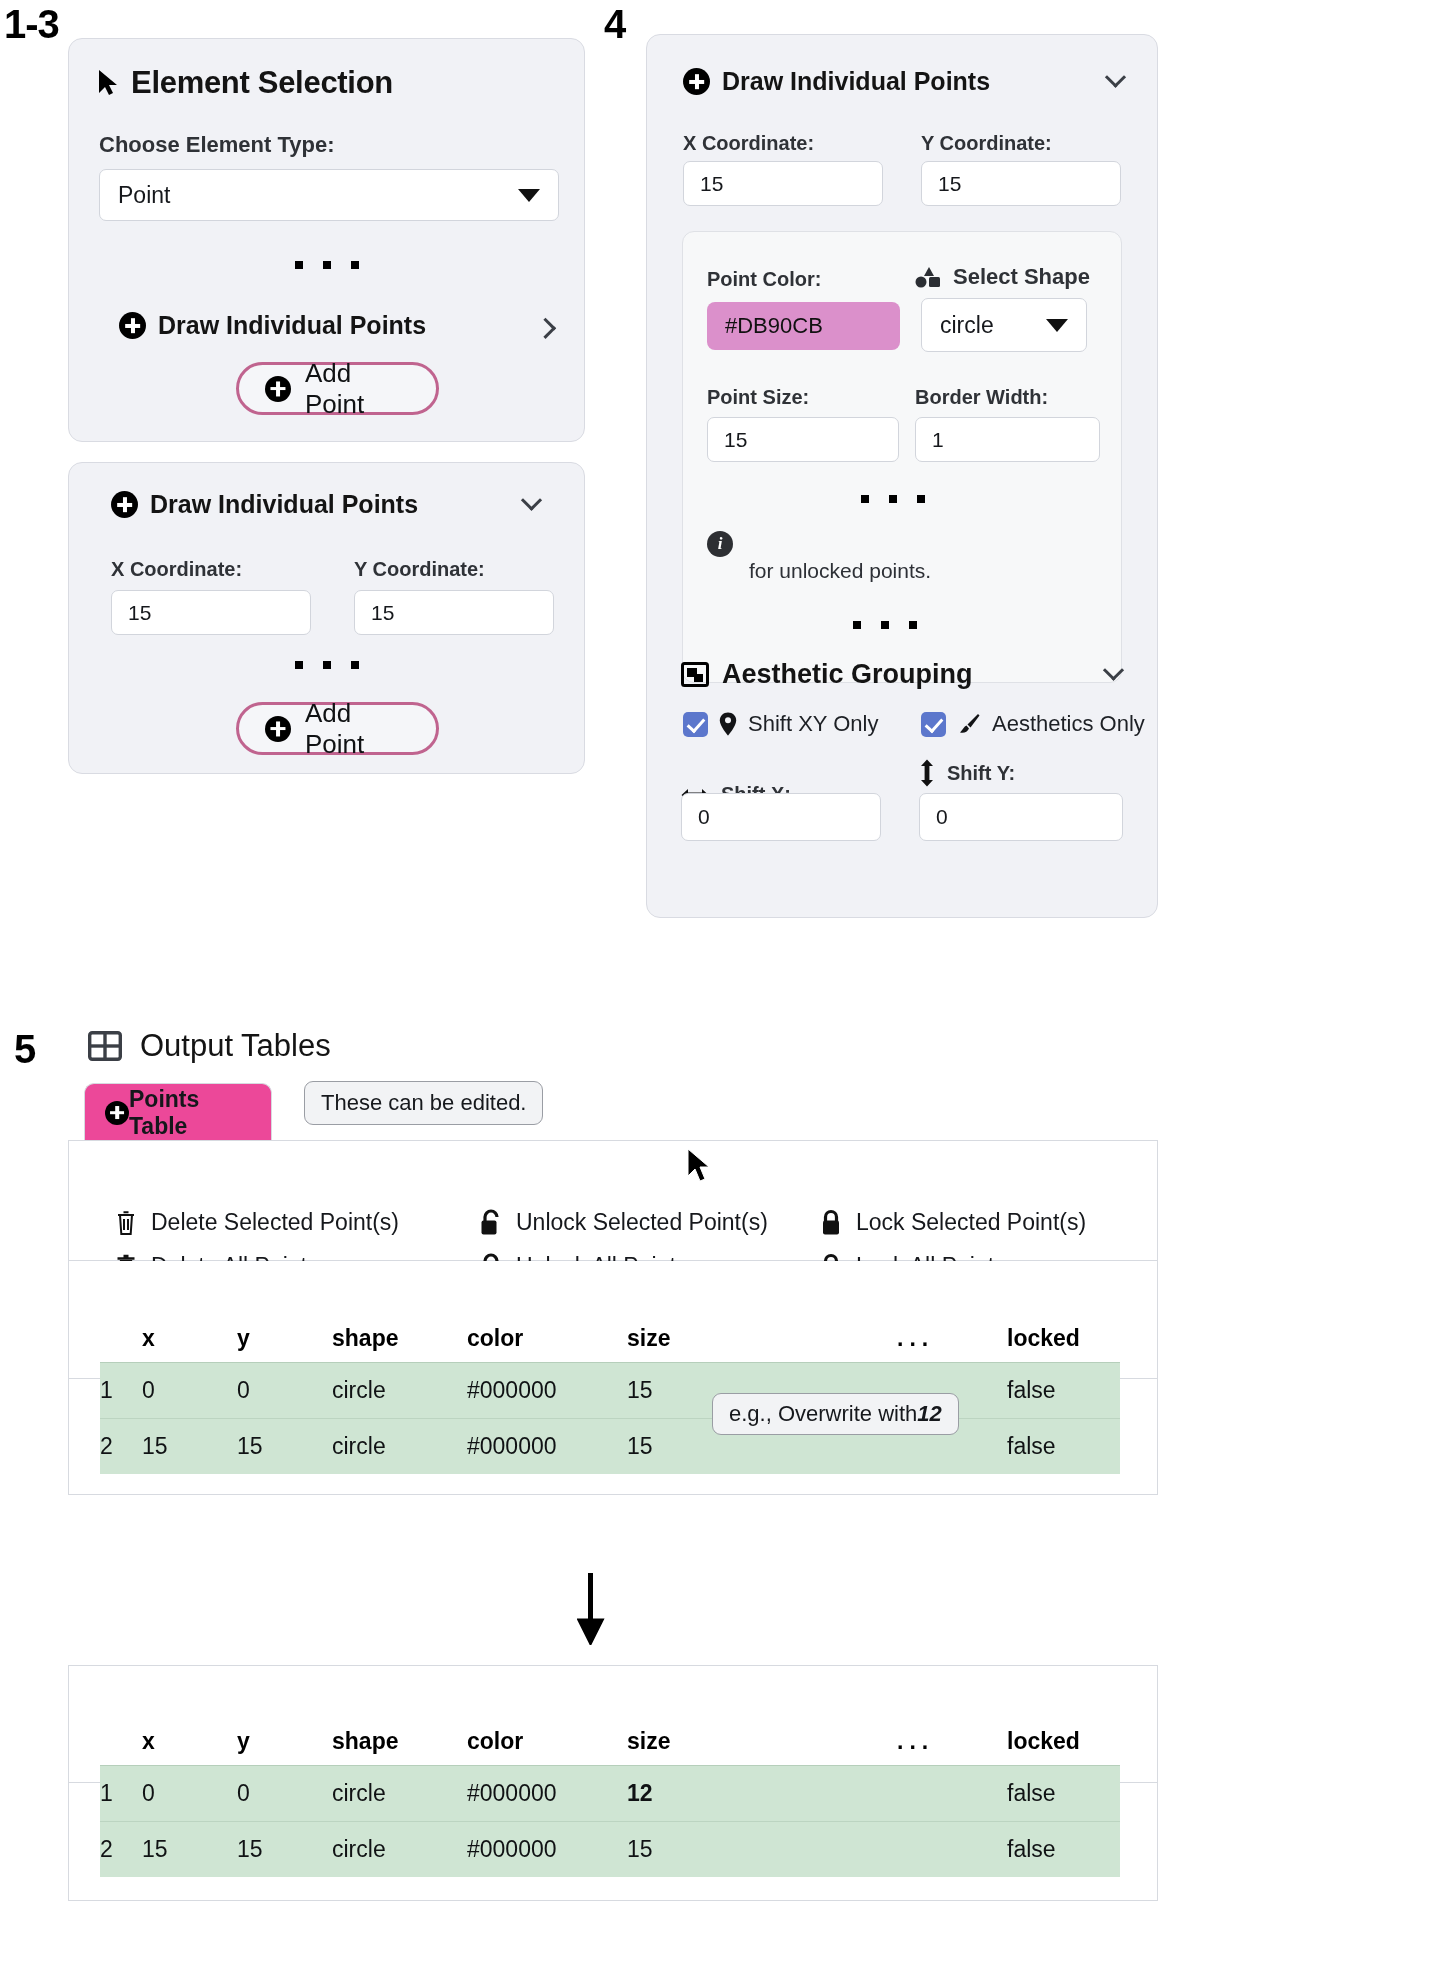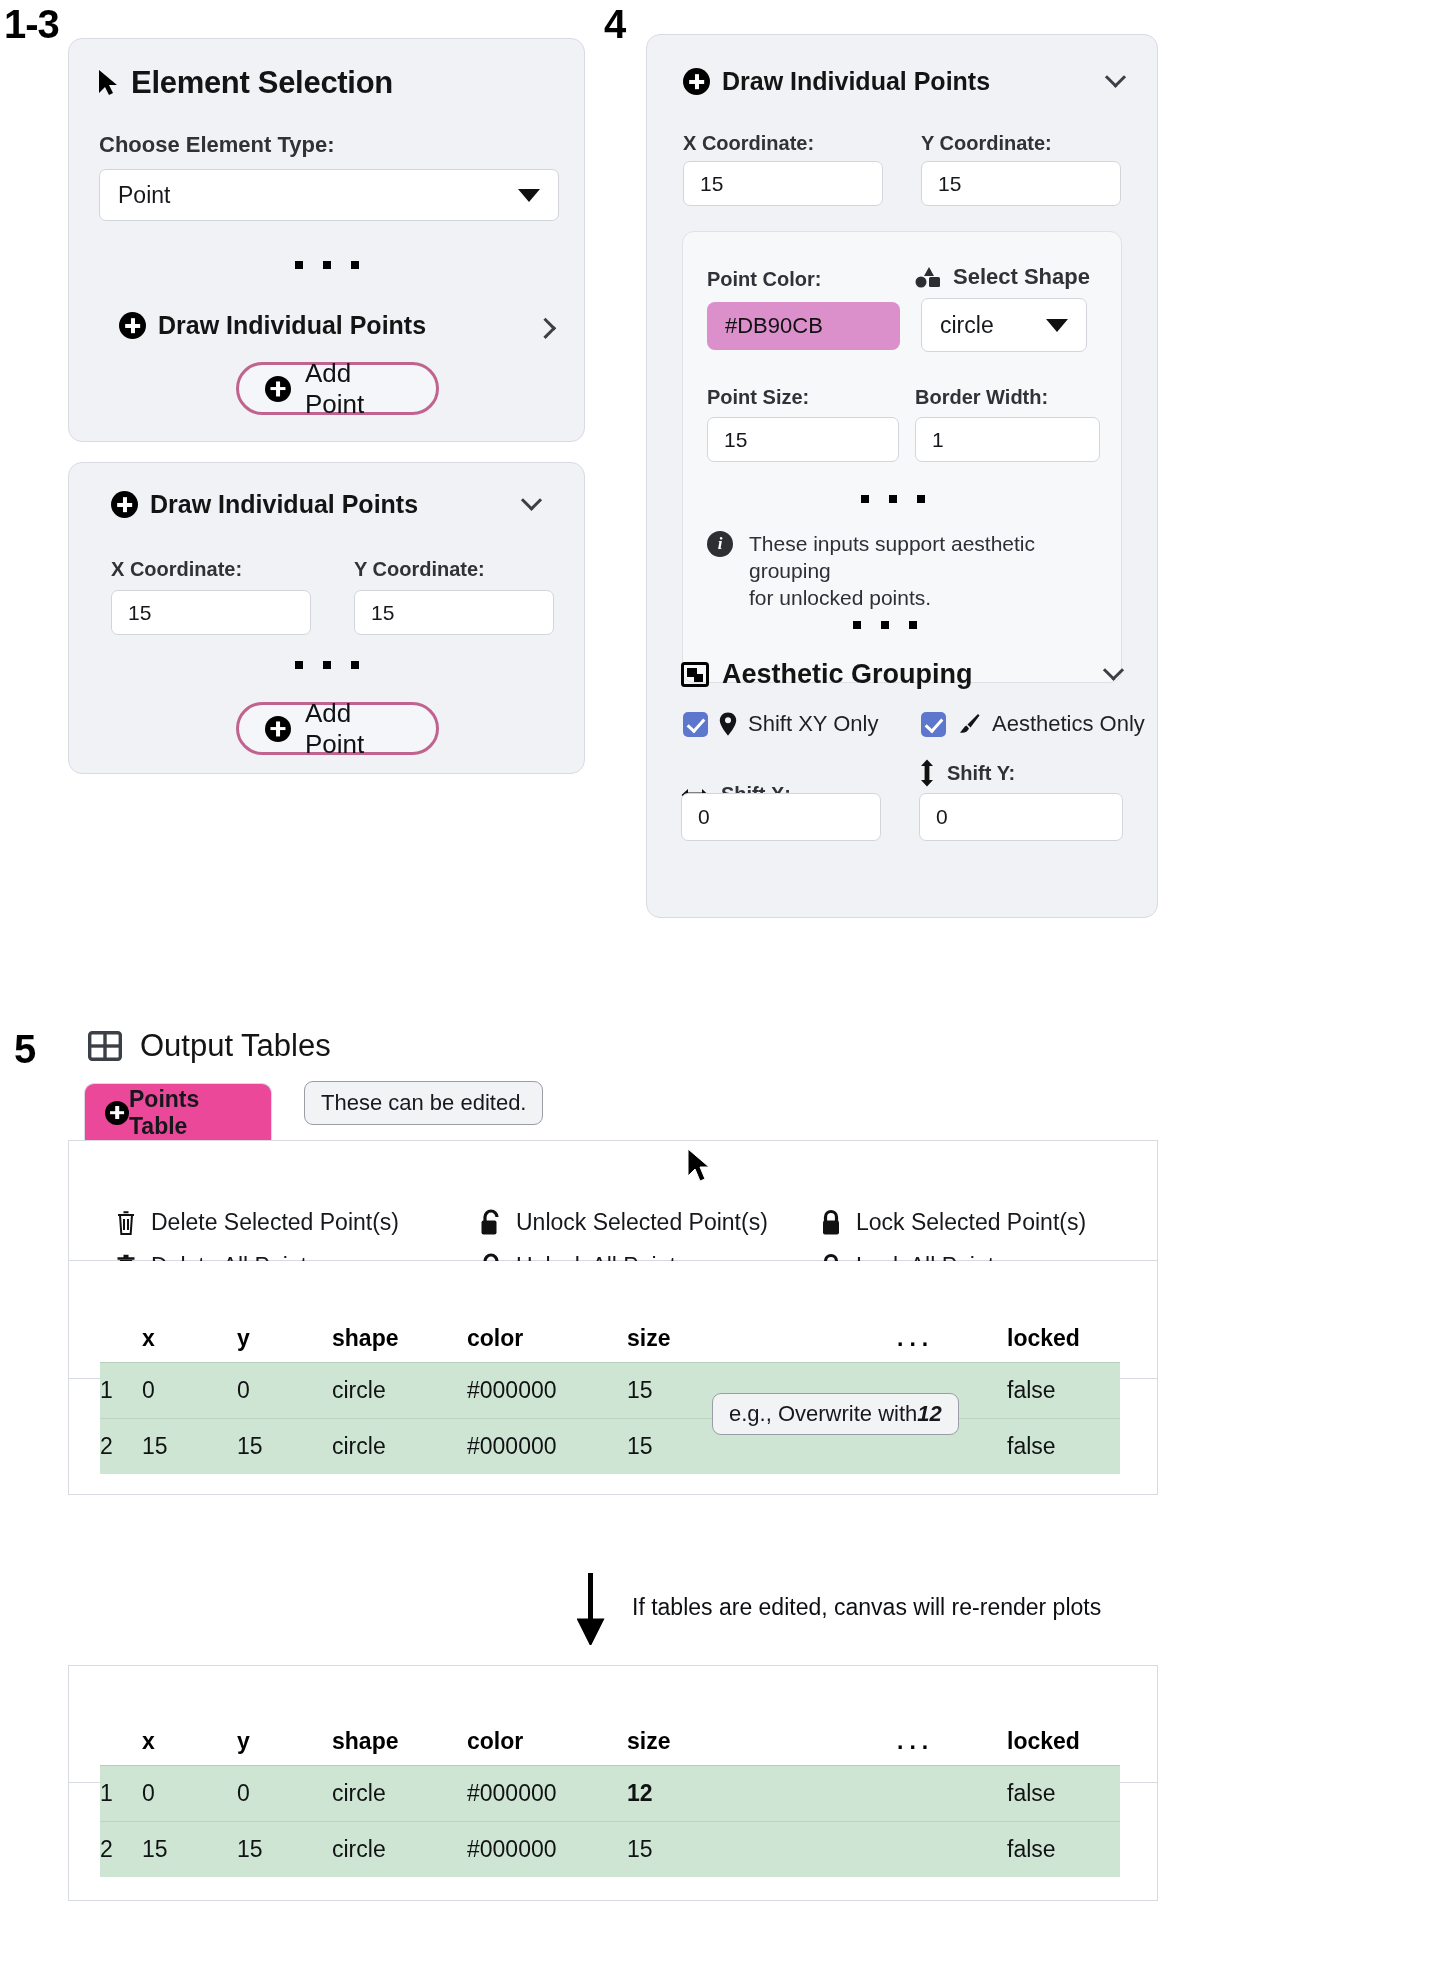--- a/index.html
+++ b/index.html
@@ -353,21 +353,21 @@
 
       <div class="ellipsis" style="position:absolute; left:178px; top:263px;">
         <i></i>
           <i></i>
           <i></i>
       </div>
 
       <div style="position:absolute; left:24px; top:299px; display:flex; gap:16px; width:404px;">
         <span class="info-dot">i</span>
         <span class="info-text">
-          <span>These inputs support aesthetic grouping</span><br>
+          <br>
           <span>for unlocked points.</span>
         </span>
       </div>
     </div>
 
     <div class="ellipsis" style="position:absolute; left:206px; top:586px;">
       <i></i>
         <i></i>
         <i></i>
     </div>
@@ -524,21 +524,20 @@
   </svg>
 
   <div class="callout" style="left:712px; top:1393px; height:42px;">
     <span>e.g., Overwrite with </span>
     <span style="font-weight:bold; font-style:italic;">12</span>
   </div>
 
   <svg class="cursor-arrow" style="left:577px; top:1573px;" width="28" height="72" viewBox="0 0 28 72">
     <path d="M13.5 0 V54 M13.5 68 L3.5 48 H23.5 Z" stroke="#000" stroke-width="5" fill="#000"></path>
   </svg>
-  <div class="note-text" style="left:632px; top:1594px;">If tables are edited, canvas will re-render plots</div>
 
   <div class="tbl-panel" style="left:68px; top:1665px; width:1090px; height:118px;"></div>
   <div class="tbl-panel" style="left:68px; top:1783px; width:1090px; height:118px; border-top:none;"></div>
 
   <table class="pts" style="left:100px; top:1718px; width:1020px;">
     <thead>
       <tr>
         <th style="width:42px;"></th>
         <th style="width:95px;">x</th>
         <th style="width:95px;">y</th>

